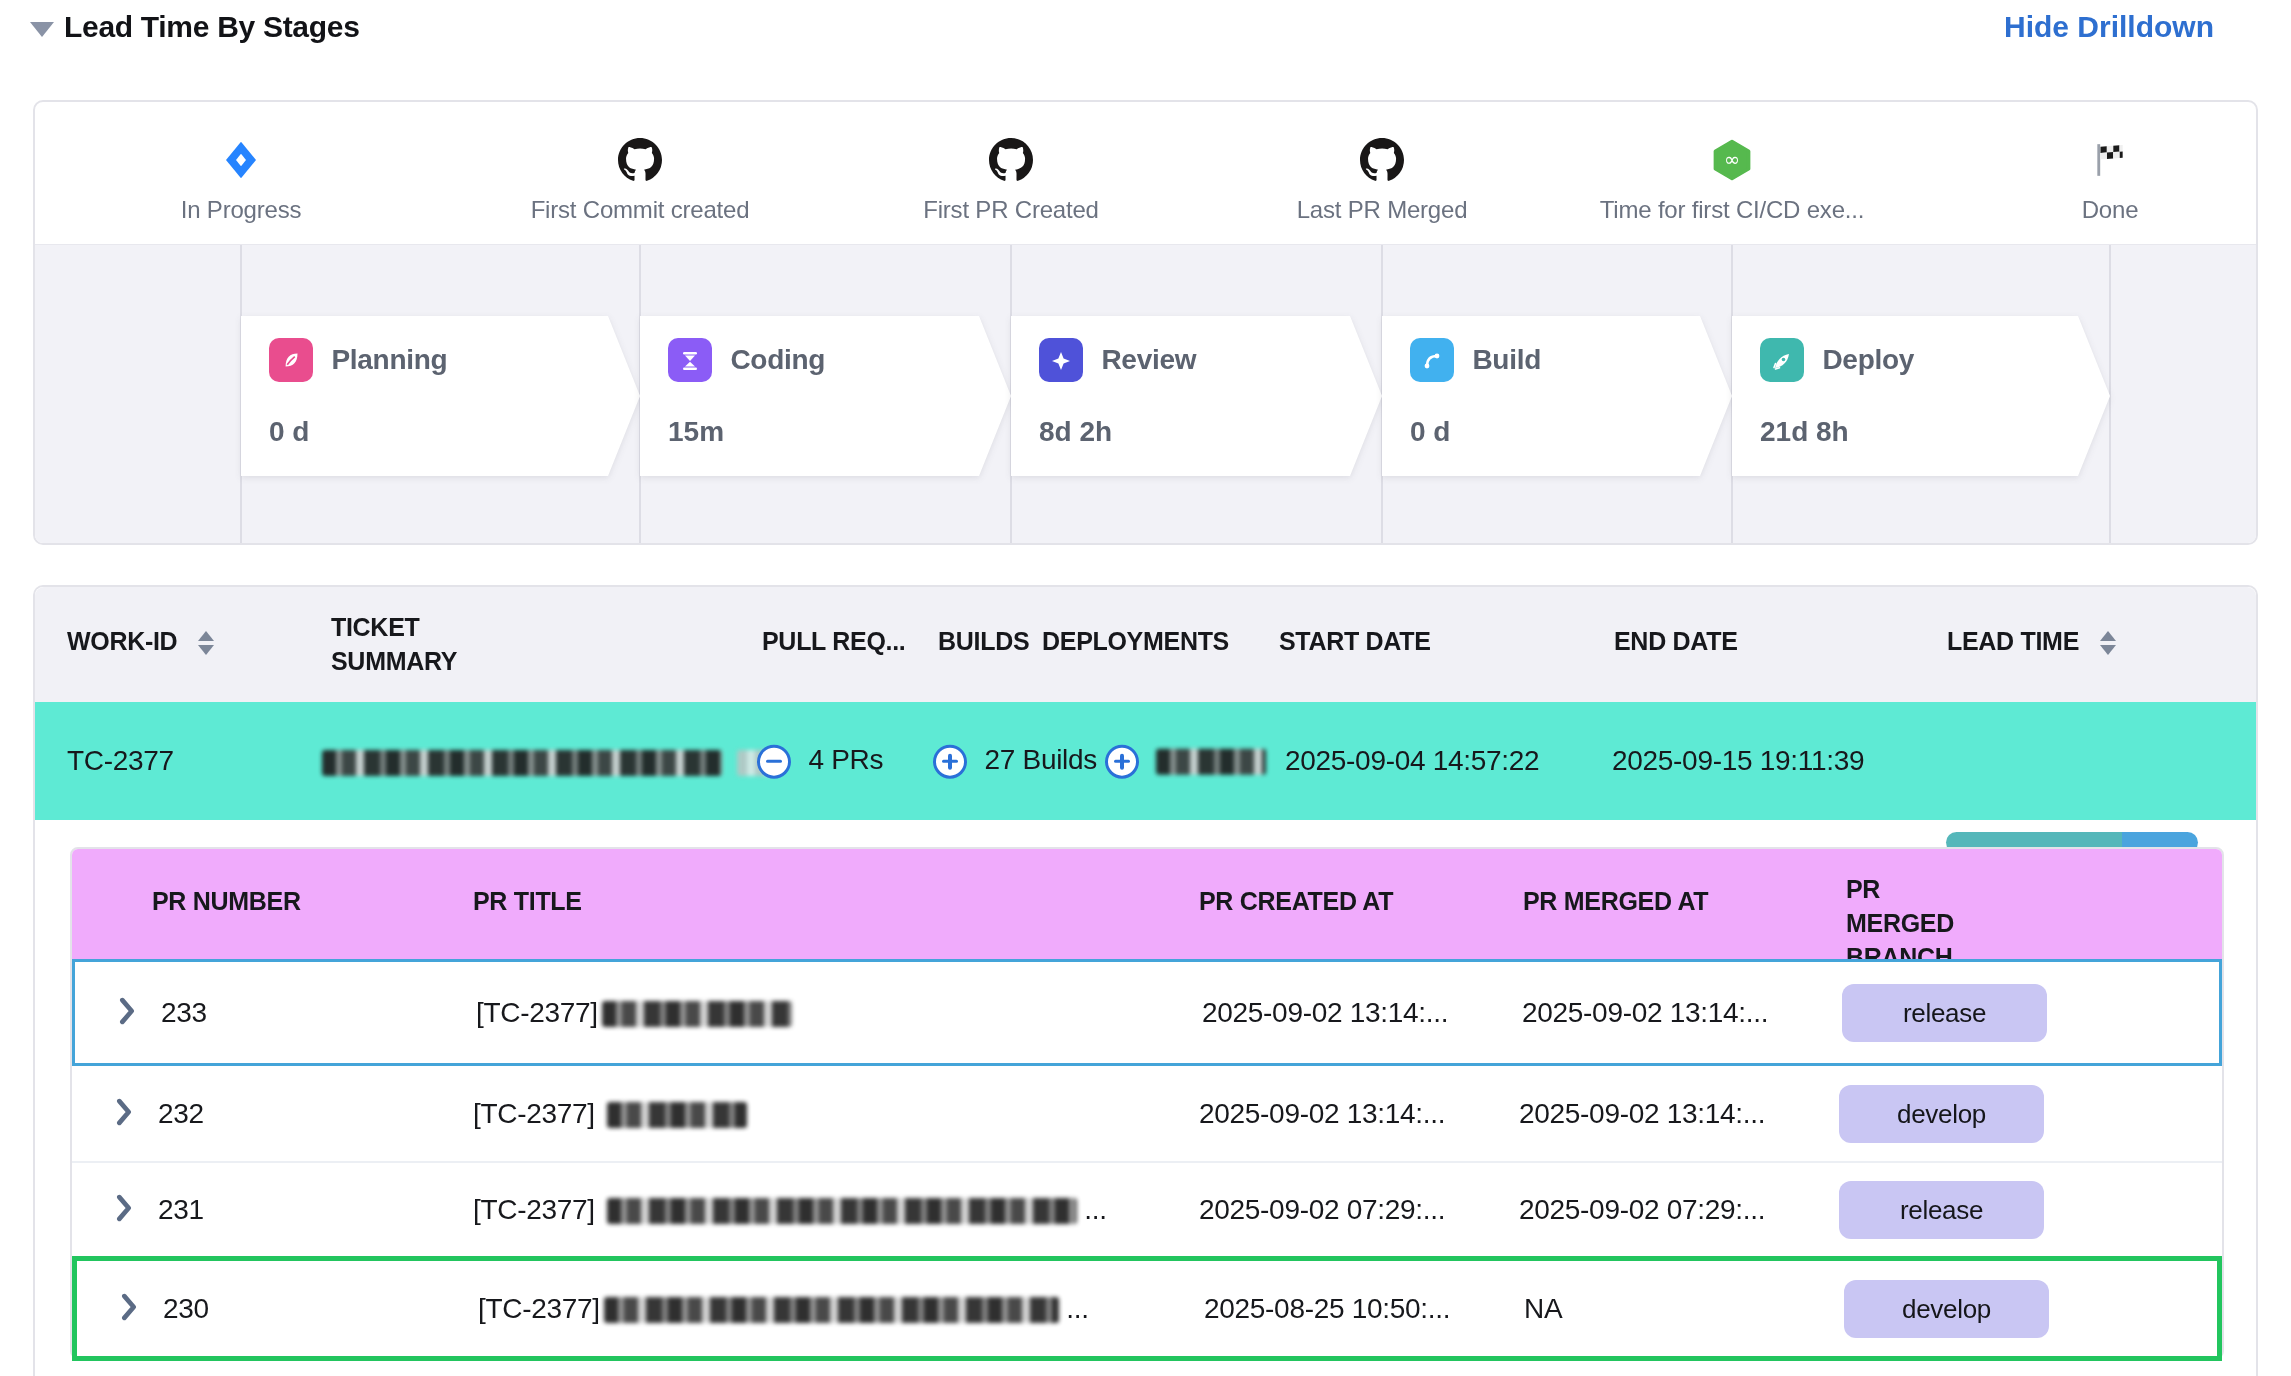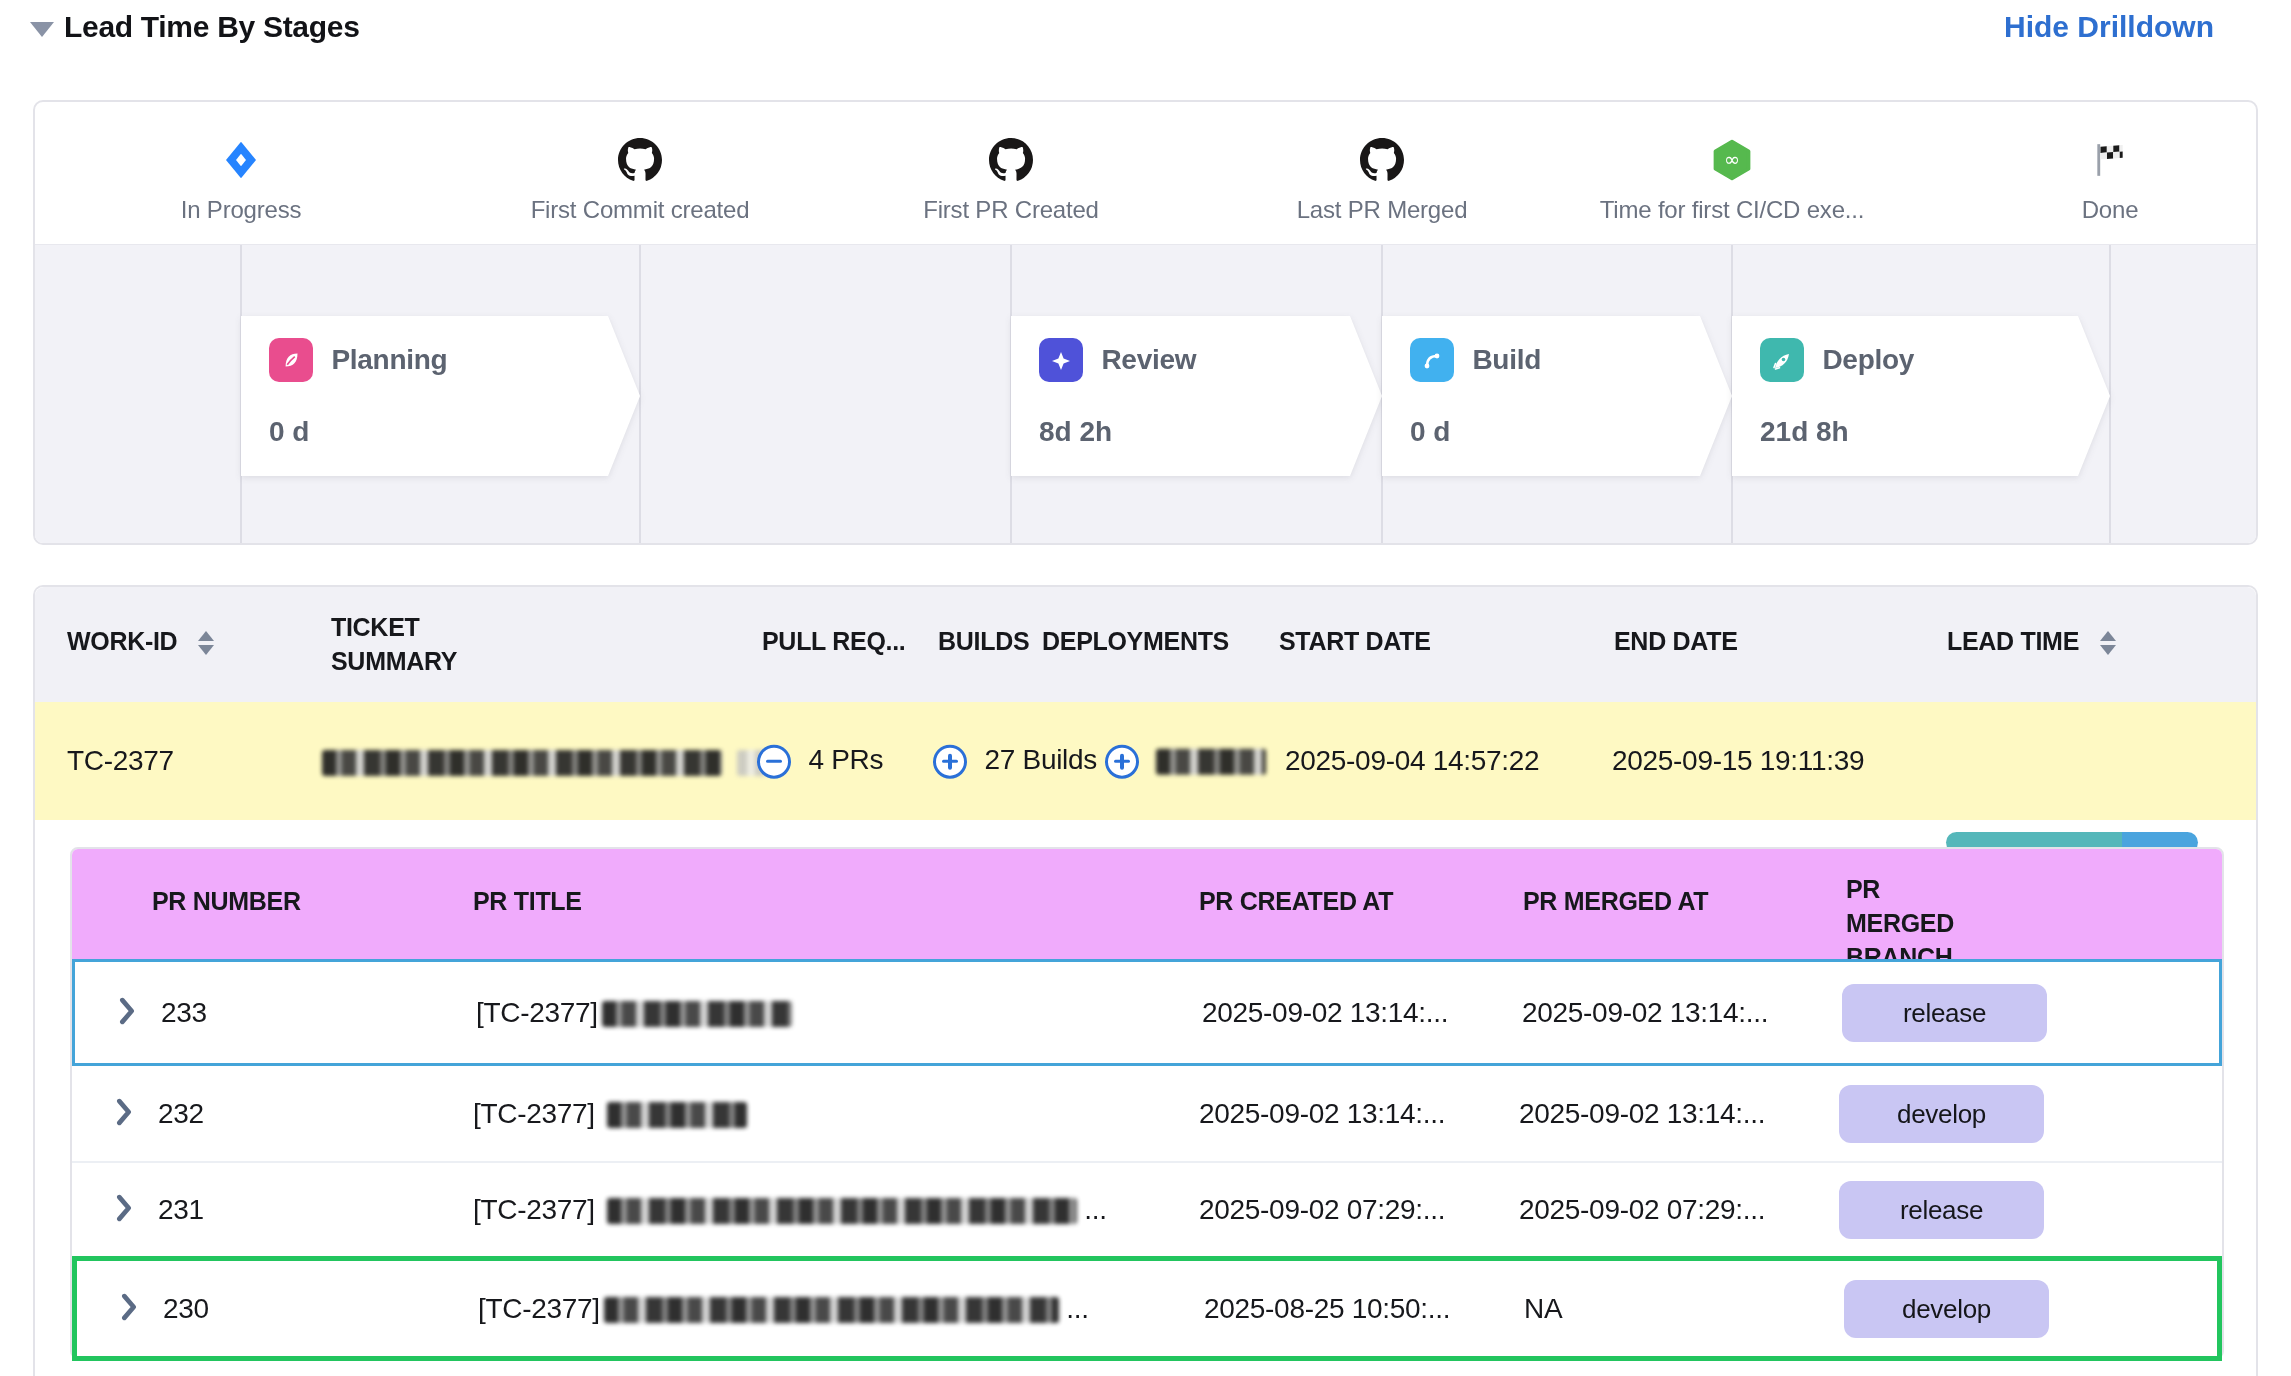--- a/index.html
+++ b/index.html
@@ -31,21 +31,21 @@
   .sdur { position:absolute; left:28px; top:100px; font-size:28px; font-weight:700; color:#5c6370; }
 
   
   .work-card { position:absolute; left:33px; top:585px; width:2225px; height:791px;
     background:#fff; border:2px solid #e3e3e9; border-bottom:none; border-radius:10px 10px 0 0; }
   .work-head { position:absolute; left:0; right:0; top:0; height:115px; background:#f1f1f6; border-radius:9px 9px 0 0; }
   .hcell { position:absolute; font-size:25px; font-weight:700; color:#17181c; letter-spacing:-0.3px; white-space:nowrap; }
   .sorter { display:inline-block; vertical-align:middle; margin-left:14px; }
   .sorter .s-up { width:0;height:0;border-left:8px solid transparent;border-right:8px solid transparent;border-bottom:10px solid #7c8698; margin-bottom:4px;}
   .sorter .s-dn { width:0;height:0;border-left:8px solid transparent;border-right:8px solid transparent;border-top:10px solid #7c8698;}
-  .work-row { position:absolute; left:0; right:0; top:115px; height:118px; background:#fef9c3; }
+  .work-row { position:absolute; left:0; right:0; top:115px; height:118px; background:#5eead4; }
   .wcell { position:absolute; top:50%; transform:translateY(-50%); font-size:28px; color:#17181c; letter-spacing:-0.3px; white-space:nowrap; }
   .circle-toggle { display:inline-block; width:34px; height:34px; border:3px solid #2a70d8; border-radius:50%;
     position:relative; vertical-align:middle; margin-right:10px; cursor:pointer; background:#fff; }
   .circle-toggle::before { content:""; position:absolute; left:6px; right:6px; top:50%; height:3.5px; margin-top:-1.75px; background:#2a70d8; border-radius:2px;}
   .circle-toggle.plus::after { content:""; position:absolute; top:6px; bottom:6px; left:50%; width:3.5px; margin-left:-1.75px; background:#2a70d8; border-radius:2px;}
   .censor { display:inline-block; height:26px; border-radius:3px; vertical-align:middle;
     background:repeating-linear-gradient(90deg,#1e1e1e 0 14px,#8a8a8a 14px 20px,#3a3a3a 20px 34px,#cfcfcf 34px 42px,#262626 42px 58px,#777 58px 64px);
     filter:blur(2px); opacity:.92; }
   .censor.light { background:repeating-linear-gradient(90deg,#c2c2c2 0 10px,#e9e9e9 10px 18px); opacity:.8; }
   .lead-bar { position:absolute; left:1911px; top:130px; width:252px; height:21px; border-radius:11px;
@@ -155,20 +155,35 @@
             <svg width="26" height="26" viewBox="0 0 24 24" style="vertical-align:middle">
                 <path fill="#fff" d="M7 17 C7 9 11 5 18 5 C18 13 14 17 7 17 Z"></path>
                 <path stroke="#e94d8e" stroke-width="1.6" fill="none" d="M8.5 15.5 C11 12 13 10 15.5 8"></path>
               </svg>
           </span>
           <span class="sname">Planning</span>
           <div class="sdur">0 d</div>
         </div>
       </div>
 
+      <div class="chev-wrap" style="left:605px;width:371px">
+        <div class="chev"></div>
+        <div class="chev-inner">
+          <span class="sicon" style="background:#8b5cf6">
+            <svg width="24" height="24" viewBox="0 0 24 24" style="vertical-align:middle">
+                <rect x="5" y="3" width="14" height="2.6" rx="1.3" fill="#fff"></rect>
+                <rect x="5" y="18.4" width="14" height="2.6" rx="1.3" fill="#fff"></rect>
+                <polygon points="7,6.5 17,6.5 12,12" fill="#fff"></polygon>
+                <polygon points="7,17.5 17,17.5 12,12.8" fill="#fff"></polygon>
+              </svg>
+          </span>
+          <span class="sname">Coding</span>
+          <div class="sdur">15m</div>
+        </div>
+      </div>
 
       <div class="chev-wrap" style="left:976px;width:371px">
         <div class="chev"></div>
         <div class="chev-inner">
           <span class="sicon" style="background:#4f52d9">
             <svg width="24" height="24" viewBox="0 0 24 24" style="vertical-align:middle">
                 <polygon points="12,3 14.6,9.4 21,12 14.6,14.6 12,21 9.4,14.6 3,12 9.4,9.4" fill="#fff"></polygon>
               </svg>
           </span>
           <span class="sname">Review</span>

